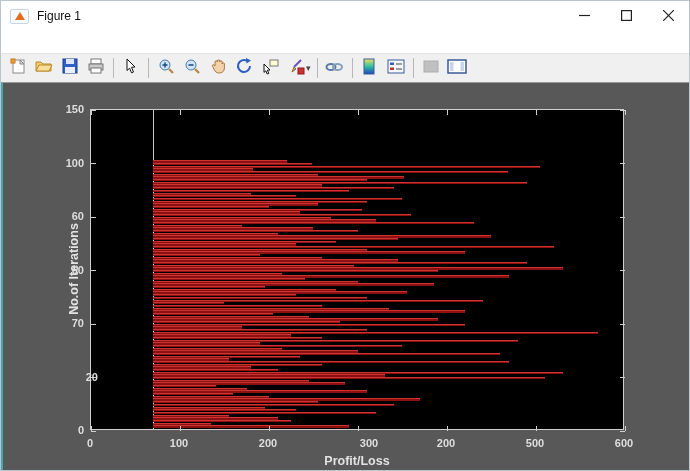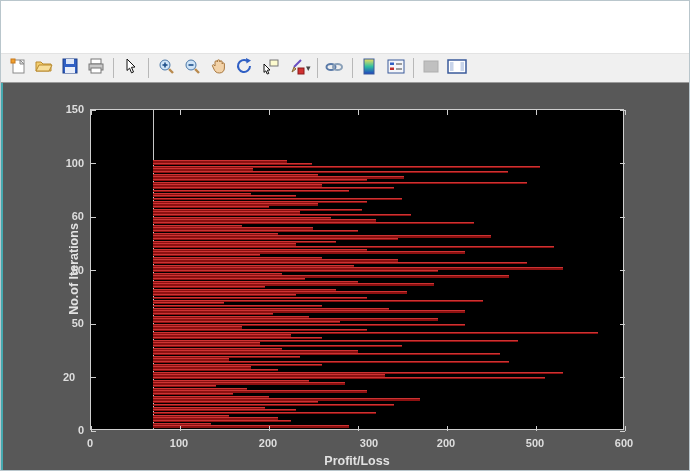--- a/index.html
+++ b/index.html
@@ -47,20 +47,44 @@
   .ylab { position:absolute; transform:translateY(-50%); text-align:right; width:30px; font-size:11px; font-weight:700; color:#dedede; }
   #x-axis-label { position:absolute; font-size:12.5px; font-weight:700; color:#e2e2e2; transform:translateX(-50%); }
   #y-axis-label { position:absolute; font-size:12.5px; font-weight:700; color:#e2e2e2;
                   transform:rotate(-90deg); transform-origin:center; white-space:nowrap; }
 </style>
 </head>
 <body>
 
 <div id="window">
 
+  <div id="titlebar">
+    <div id="app-icon">
+        <div class="tri"></div>
+      </div>
+    <div id="title-text">Figure 1</div>
+    <div id="win-controls">
+      <div class="win-btn">
+        <span><svg width="11" height="11">
+              <line x1="0" y1="5.5" x2="11" y2="5.5"></line>
+            </svg></span>
+      </div>
+      <div class="win-btn">
+        <span><svg width="11" height="11">
+              <rect x="0.6" y="0.6" width="9.8" height="9.8"></rect>
+            </svg></span>
+      </div>
+      <div class="win-btn">
+        <span><svg width="11" height="11">
+              <line x1="0" y1="0" x2="11" y2="11"></line>
+              <line x1="11" y1="0" x2="0" y2="11"></line>
+            </svg></span>
+      </div>
+    </div>
+  </div>
 
 
   <div id="toolbar">
       <div class="tb-btn">
         <span><svg width="17" height="17">
             <rect x="3" y="2" width="11" height="13" fill="#fff" stroke="#8a8a8a"></rect>
             <path d="M10 2 l4 4 h-4 z" fill="#dcdcdc" stroke="#8a8a8a"></path>
             <rect x="1" y="1" width="4" height="4" fill="#f0a030" stroke="#c87818"></rect>
           </svg></span>
       </div>
@@ -310,21 +334,21 @@
     <div id="x-axis-label" style="left: 354px; top: 371px;">Profit/Loss</div>
     <div id="y-axis-label" style="left: 25px; top: 178.5px;">No.of Iterations</div>
   <div class="xlab" style="left: 87px; top: 354px;">0</div>
       <div class="xlab" style="left: 176px; top: 354px;">100</div>
       <div class="xlab" style="left: 265px; top: 354px;">200</div>
       <div class="xlab" style="left: 354px; top: 354px; margin-left: 12px;">300</div>
       <div class="xlab" style="left: 443px; top: 354px;">200</div>
       <div class="xlab" style="left: 532px; top: 354px;">500</div>
       <div class="xlab" style="left: 621px; top: 354px;">600</div>
       <div class="ylab" style="left: 51px; top: 347px;">0</div>
-      <div class="ylab" style="left: 51px; top: 293.5px; text-align: center;">20</div>
-      <div class="ylab" style="left: 51px; top: 240px;">50</div>
+      <div class="ylab" style="left: 65px; top: 293.5px;">20</div>
+      <div class="ylab" style="left: 51px; top: 240px;">70</div>
       <div class="ylab" style="left: 51px; top: 186.5px;">60</div>
       <div class="ylab" style="left: 51px; top: 133px;">60</div>
       <div class="ylab" style="left: 51px; top: 79.5px;">100</div>
       <div class="ylab" style="left: 51px; top: 26px;">150</div>
     </div>
 
 </div>
 
 </body></html>

